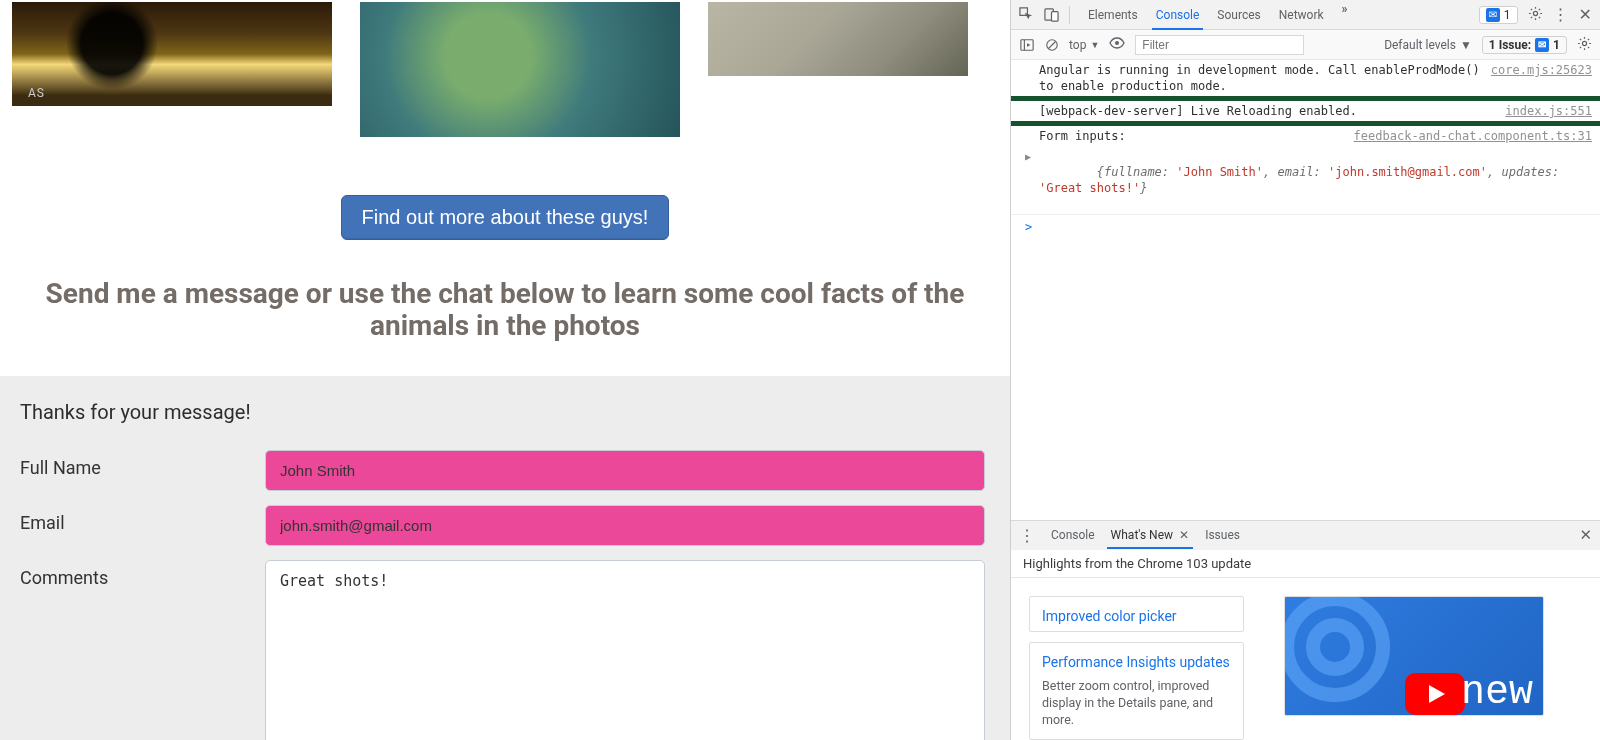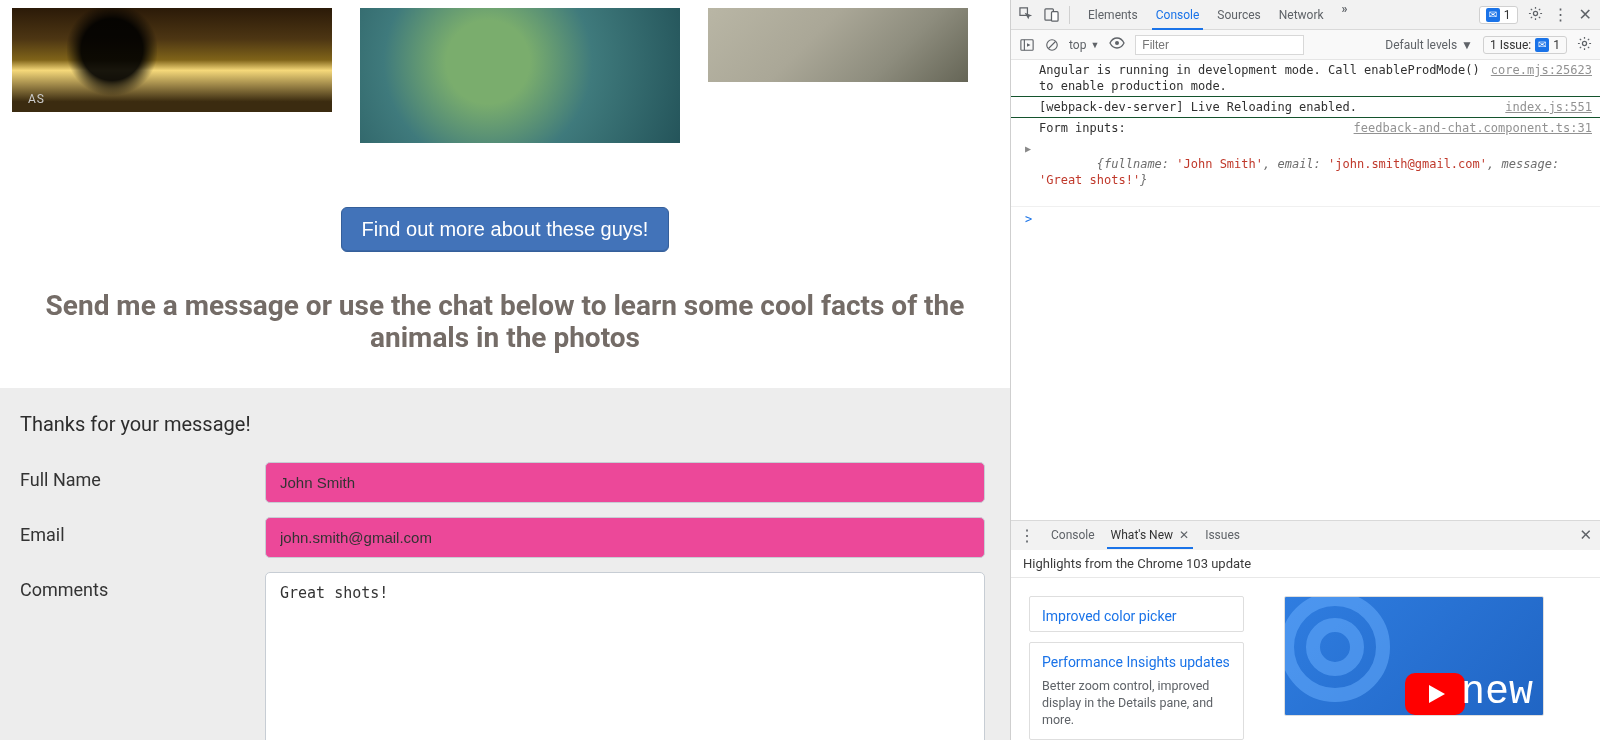--- a/index.html
+++ b/index.html
@@ -6,21 +6,21 @@
   body {
     font-family: -apple-system, BlinkMacSystemFont, "Segoe UI", Roboto, sans-serif;
     display: flex;
     width: 1600px;
     height: 740px;
     overflow: hidden;
     background: #fff;
   }
   
   .page { width: 1010px; height: 100%; overflow: hidden; }
-  .photos { display: flex; gap: 28px; padding: 8px 12px; align-items: flex-start; text-decoration: underline; }
+  .photos { display: flex; gap: 28px; padding: 2px 12px; align-items: flex-start; text-decoration: underline; }
   .photo { background:#222; }
   .photo1 { width:320px; height:104px; background:linear-gradient(180deg,#2b1a08 0%,#4d3613 30%,#806419 50%,#f5d87a 60%,#3b2b10 90%); position:relative; }
   .photo1::after{content:"";position:absolute;left:55px;top:0;width:90px;height:100%;background:radial-gradient(circle at 50% 40%, rgba(0,0,0,.9) 0 40%, transparent 60%);}
   .photo1 .sig{position:absolute;left:16px;bottom:6px;color:#ccc;font-size:12px;letter-spacing:1px;}
   .photo2 { width:320px; height:135px; background:radial-gradient(circle at 40% 40%, #7aad6d 0 20%, #3f7a7c 50%, #24545a 100%); }
   .photo3 { width:260px; height:74px; background:linear-gradient(135deg,#b9b6a5 0%,#aaa797 40%,#8e8d7e 70%,#656556 100%); }
   .cta-wrap { display:flex; justify-content:center; margin-top:56px; }
   .cta {
     background:#4273b9; color:#fff; border:1px solid #355f9a; border-radius:6px;
     font-size:20px; padding:10px 20px; font-family:Liberation Sans, sans-serif; cursor:pointer;
@@ -72,24 +72,24 @@
     display:flex; align-items:center; padding:4px 8px; height:30px; border-bottom:1px solid #e5e5e5;
     gap:10px; background:#f9f9f9;
   }
   .dropdown { display:inline-flex; align-items:center; gap:4px; color:#5f6368; cursor:pointer; }
   .dropdown .tri { font-size:9px; }
   .eye { color:#5f6368; cursor:pointer; }
   .filter {
     flex:0 0 155px; height:20px; border:1px solid #d8d8d8; padding:1px 6px; font-size:12px; color:#888; background:#fff;
   }
   .levels { color:#5f6368; cursor:pointer; display:inline-flex; align-items:center; gap:4px; margin-left:auto; }
-  .issue-chip { display:inline-flex; align-items:center; gap:4px; border:1px solid #d0d0d0; padding:1px 6px; border-radius:3px; cursor:pointer; }
+  .issue-chip { display:inline-flex; align-items:center; gap:4px; border:1px solid #d0d0d0; padding:1px 6px; border-radius:3px; cursor:pointer;font-weight:bold; }
 
   .dt-log { font-family:Menlo, Consolas, monospace; font-size:12px; line-height:16px; }
-  .logrow { display:flex; padding:2px 8px 2px 28px; position:relative; border-bottom:1px solid #14532d; }
+  .logrow { display:flex; padding:2px 8px 2px 28px; position:relative; border-bottom:5px solid #14532d; }
   .logrow .msg { flex:1; color:#303030; white-space:pre-wrap; word-break:break-word; }
   .logrow .src { color:#929292; text-decoration:underline; cursor:pointer; white-space:nowrap; padding-left:8px; }
   .exp { position:absolute; left:14px; top:3px; color:#888; cursor:pointer; font-size:10px; }
   .ital { font-style:italic; color:#6d6d6d; }
   .str { color:#c0392b; }
   .prompt { padding:4px 8px 4px 14px; color:#1a73e8; font-family:Menlo, monospace; }
 
   .dt-spacer { flex:1; }
 
   .drawer-tabs {
@@ -245,21 +245,21 @@
       <span class="msg">[webpack-dev-server] Live Reloading enabled.</span>
       <span class="src">index.js:551</span>
     </div>
     <div class="logrow" style="border-bottom:none">
       <span class="msg">Form inputs:</span>
       <span class="src">feedback-and-chat.component.ts:31</span>
     </div>
     <div class="logrow" style="border-bottom:1px solid #f0f0f0">
       <span class="exp">▶</span>
       <span class="msg">
-        <span class="ital">{</span><span class="ital">fullname:</span> <span class="str">'John Smith'</span><span class="ital">, </span><span class="ital">email:</span> <span class="str">'john.smith@gmail.com'</span><span class="ital">, </span><span class="ital">message:</span> <span class="str">'Great shots!'</span><span class="ital">}</span>
+        <span class="ital">{</span><span class="ital">fullname:</span> <span class="str">'John Smith'</span><span class="ital">, </span><span class="ital">email:</span> <span class="str">'john.smith@gmail.com'</span><span class="ital">, </span><span class="ital">updates:</span> <span class="str">'Great shots!'</span><span class="ital">}</span>
       </span>
     </div>
     <div class="prompt">
       <span>&gt;</span>
     </div>
   </div>
 
   <div class="dt-spacer"></div>
 
   <div class="drawer-tabs">

